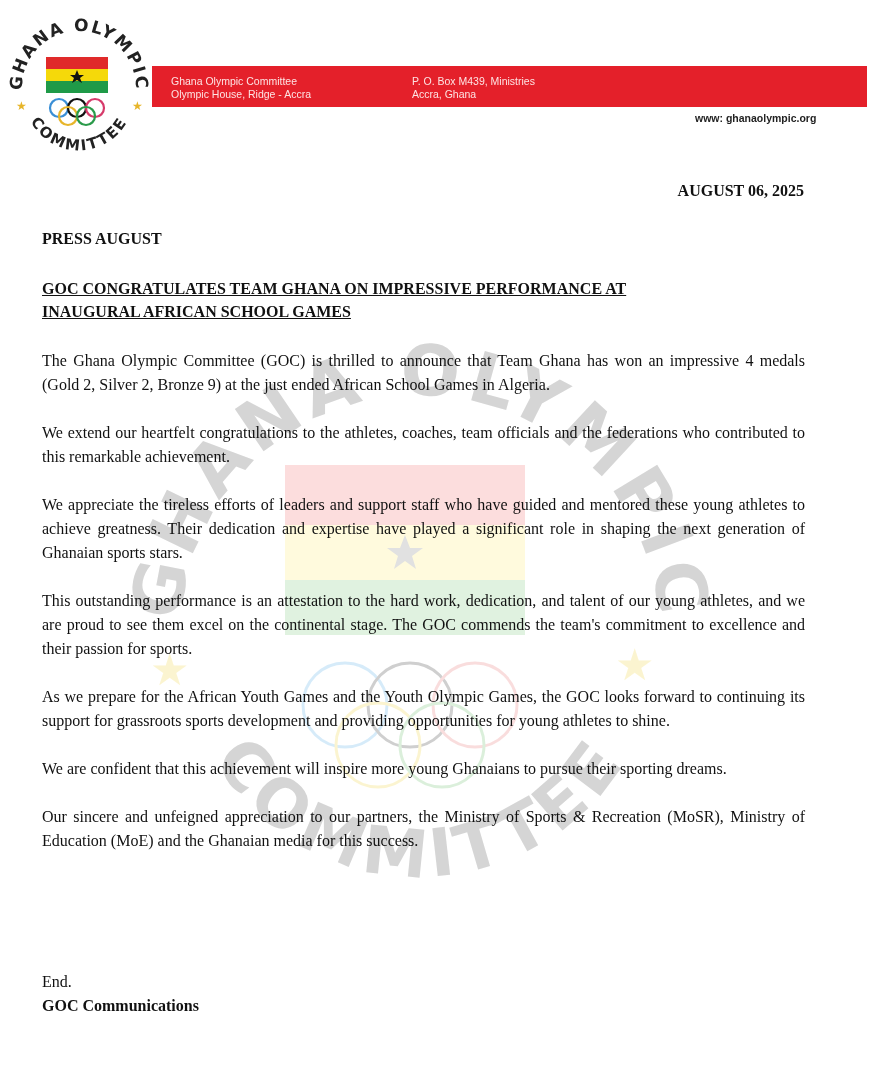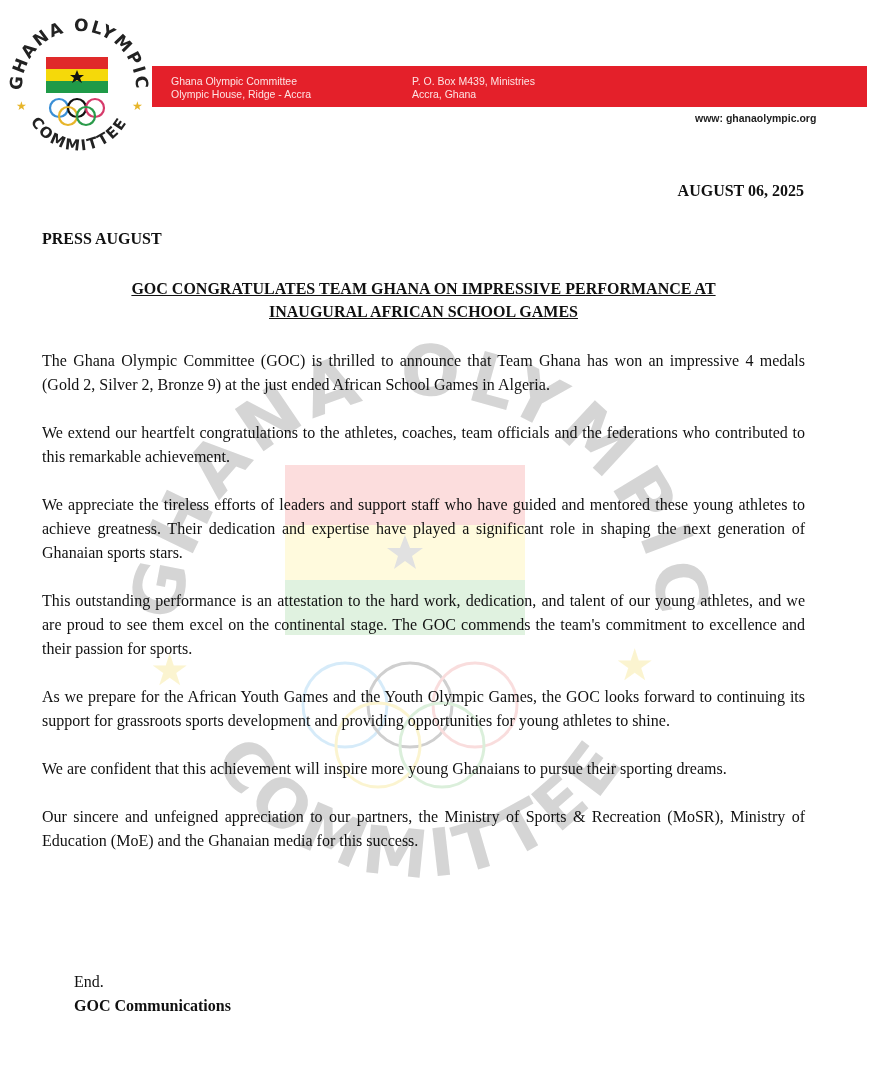--- a/index.html
+++ b/index.html
@@ -6,24 +6,24 @@
   body { width:896px; height:1080px; position:relative; overflow:hidden; font-family:"Liberation Serif", serif; color:#111; }
   .logo { position:absolute; left:4px; top:10px; width:150px; height:150px; }
   .band { position:absolute; left:152px; top:66px; width:715px; height:41px; background:#e4202a; }
   .band .col { position:absolute; top:9px; font-family:"Liberation Sans", sans-serif; font-size:10.5px; line-height:13px; color:#fde3e3; }
   .band .c1 { left:19px; }
   .band .c2 { left:260px; }
   .band .c3 { left:507px; }
   .web { position:absolute; left:695px; top:112px; font-family:"Liberation Sans", sans-serif; font-size:10.5px; font-weight:bold; color:#222; }
   .date { position:absolute; right:92px; top:182px; font-weight:bold; font-size:16px; }
   .pr { position:absolute; left:42px; top:230px; font-weight:bold; font-size:16px; }
-  .headline { position:absolute; left:42px; width:763px; top:277px; text-align:center; font-weight:bold; font-size:16px; line-height:23px; text-decoration:underline; }
+  .headline { position:absolute; left:42px; width:763px; top:277px; font-weight:bold; font-size:16px; line-height:23px; text-decoration:underline; }
   .body { position:absolute; left:42px; width:763px; top:349px; font-size:16px; line-height:24px; text-align:justify; }
   .body p { margin:0 0 24px 0; position:relative; z-index:2; }
-  .sign { position:absolute; left:42px; top:970px; font-size:16px; line-height:24px;margin-left:32px; }
+  .sign { position:absolute; left:42px; top:970px; font-size:16px; line-height:24px; }
   .sign .b { font-weight:bold; }
   .watermark { position:absolute; left:120px; top:335px; width:600px; height:580px; z-index:1; opacity:0.35; }
 </style>
 </head>
 <body>
 
 <svg class="logo" viewBox="0 0 150 150">
   <defs>
     <path id="arcTop" d="M 18 78 A 57 57 0 0 1 132 78"></path>
     <path id="arcBot" d="M 22 100 A 55 55 0 0 0 128 100"></path>

